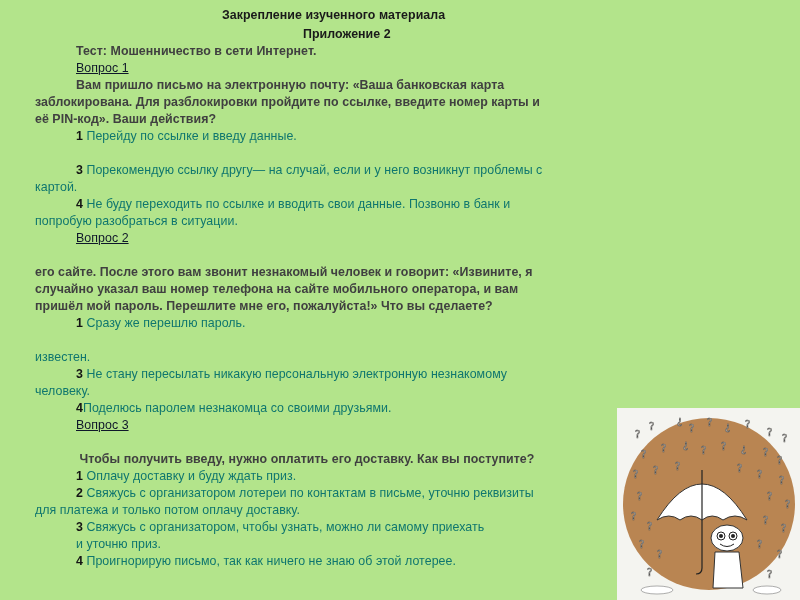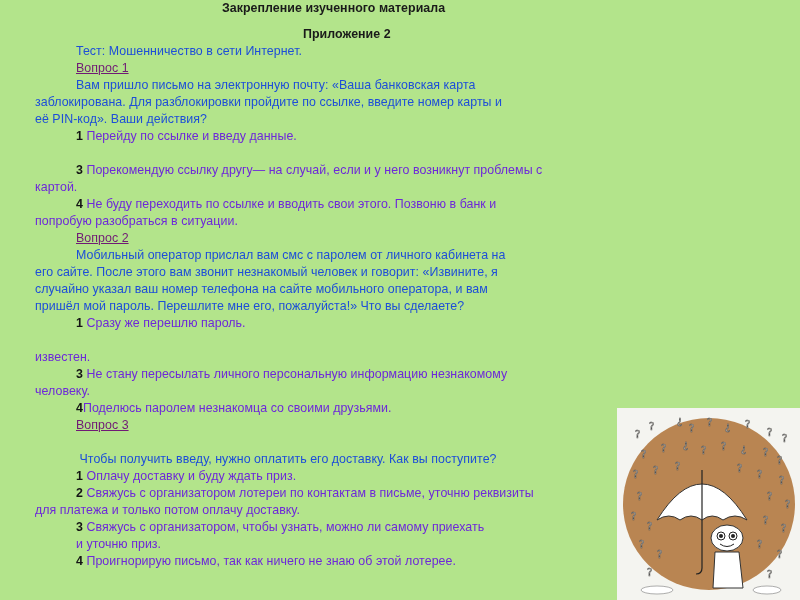--- a/index.html
+++ b/index.html
@@ -12,59 +12,58 @@
   }
   .page { position: absolute; left: 0; top: 0; width: 800px; height: 600px; }
   .line {
     position: absolute;
     font-size: 12.4px;
     line-height: 16px;
     white-space: nowrap;
     letter-spacing: 0.05px;
   }
   .title { font-weight: bold; color: #1a1a1a; }
-  .b { font-weight: normal; color: #1d4ed8; }
-  .q-label { text-decoration: underline; color: #701a75; }
+  .b { font-weight: bold; color: #404040; }
+  .q-label { text-decoration: underline; color: #0f172a; }
   .num { font-weight: bold; color: #141414; }
-  .ans { color: #6d28d9; }
+  .ans { color: #0f766e; }
   .illustration {
     position: absolute; left: 617px; top: 408px; width: 183px; height: 192px;
     background: #f4f4f0;
   }
 </style>
 </head>
 <body>
 
 <div class="page">
 
-  <div class="line title" style="left:222px;top:0;">Закрепление изученного материала</div>
+  <div class="line title" style="left:222px;top:7px;">Закрепление изученного материала</div>
   <div class="line title" style="left:303px;top:26px;">Приложение 2</div>
 
   <div class="line b" style="left:76px;top:43px;">Тест: Мошенничество в сети Интернет.</div>
 
   <div class="line q-label" style="left:76px;top:60px;">Вопрос 1</div>
   <div class="line b" style="left:76px;top:77px;">Вам пришло письмо на электронную почту: «Ваша банковская карта</div>
   <div class="line b" style="left:35px;top:94px;">заблокирована. Для разблокировки пройдите по ссылке, введите номер карты и</div>
   <div class="line b" style="left:35px;top:111px;">её PIN-код». Ваши действия?</div>
 
   <div class="line" style="left:76px;top:128px;"><span class="num">1</span> <span class="ans">Перейду по ссылке и введу данные.</span></div>
   <div class="line" style="left:76px;top:162px;"><span class="num">3</span> <span class="ans">Порекомендую ссылку другу— на случай, если и у него возникнут проблемы с</span></div>
   <div class="line ans" style="left:35px;top:179px;">картой.</div>
-  <div class="line" style="left:76px;top:196px;"><span class="num">4</span> <span class="ans">Не буду переходить по ссылке и вводить свои этого. Позвоню в банк и</span></div>
+  <div class="line" style="left:76px;top:196px;"><span class="num">4</span> <span class="ans">Не буду переходить по ссылке и вводить свои данные. Позвоню в банк и</span></div>
   <div class="line ans" style="left:35px;top:213px;">попробую разобраться в ситуации.</div>
 
   <div class="line q-label" style="left:76px;top:230px;">Вопрос 2</div>
-  <div class="line b" style="left:76px;top:247px;">Мобильный оператор прислал вам смс с паролем от личного кабинета на</div>
   <div class="line b" style="left:35px;top:264px;">его сайте. После этого вам звонит незнакомый человек и говорит: «Извините, я</div>
   <div class="line b" style="left:35px;top:281px;">случайно указал ваш номер телефона на сайте мобильного оператора, и вам</div>
   <div class="line b" style="left:35px;top:298px;">пришёл мой пароль. Перешлите мне его, пожалуйста!» Что вы сделаете?</div>
 
   <div class="line" style="left:76px;top:315px;"><span class="num">1</span> <span class="ans">Сразу же перешлю пароль.</span></div>
   <div class="line ans" style="left:35px;top:349px;">известен.</div>
-  <div class="line" style="left:76px;top:366px;"><span class="num">3</span> <span class="ans">Не стану пересылать личного персональную информацию незнакомому</span></div>
+  <div class="line" style="left:76px;top:366px;"><span class="num">3</span> <span class="ans">Не стану пересылать никакую персональную электронную незнакомому</span></div>
   <div class="line ans" style="left:35px;top:383px;">человеку.</div>
   <div class="line" style="left:76px;top:400px;"><span class="num">4</span><span class="ans">Поделюсь паролем незнакомца со своими друзьями.</span></div>
 
   <div class="line q-label" style="left:76px;top:417px;">Вопрос 3</div>
   <div class="line b" style="left:76px;top:451px;white-space:pre;"> Чтобы получить введу, нужно оплатить его доставку. Как вы поступите?</div>
 
   <div class="line" style="left:76px;top:468px;"><span class="num">1</span> <span class="ans">Оплачу доставку и буду ждать приз.</span></div>
   <div class="line" style="left:76px;top:485px;"><span class="num">2</span> <span class="ans">Свяжусь с организатором лотереи по контактам в письме, уточню реквизиты</span></div>
   <div class="line ans" style="left:35px;top:502px;">для платежа и только потом оплачу доставку.</div>
   <div class="line" style="left:76px;top:519px;"><span class="num">3</span> <span class="ans">Свяжусь с организатором, чтобы узнать, можно ли самому приехать</span></div>

